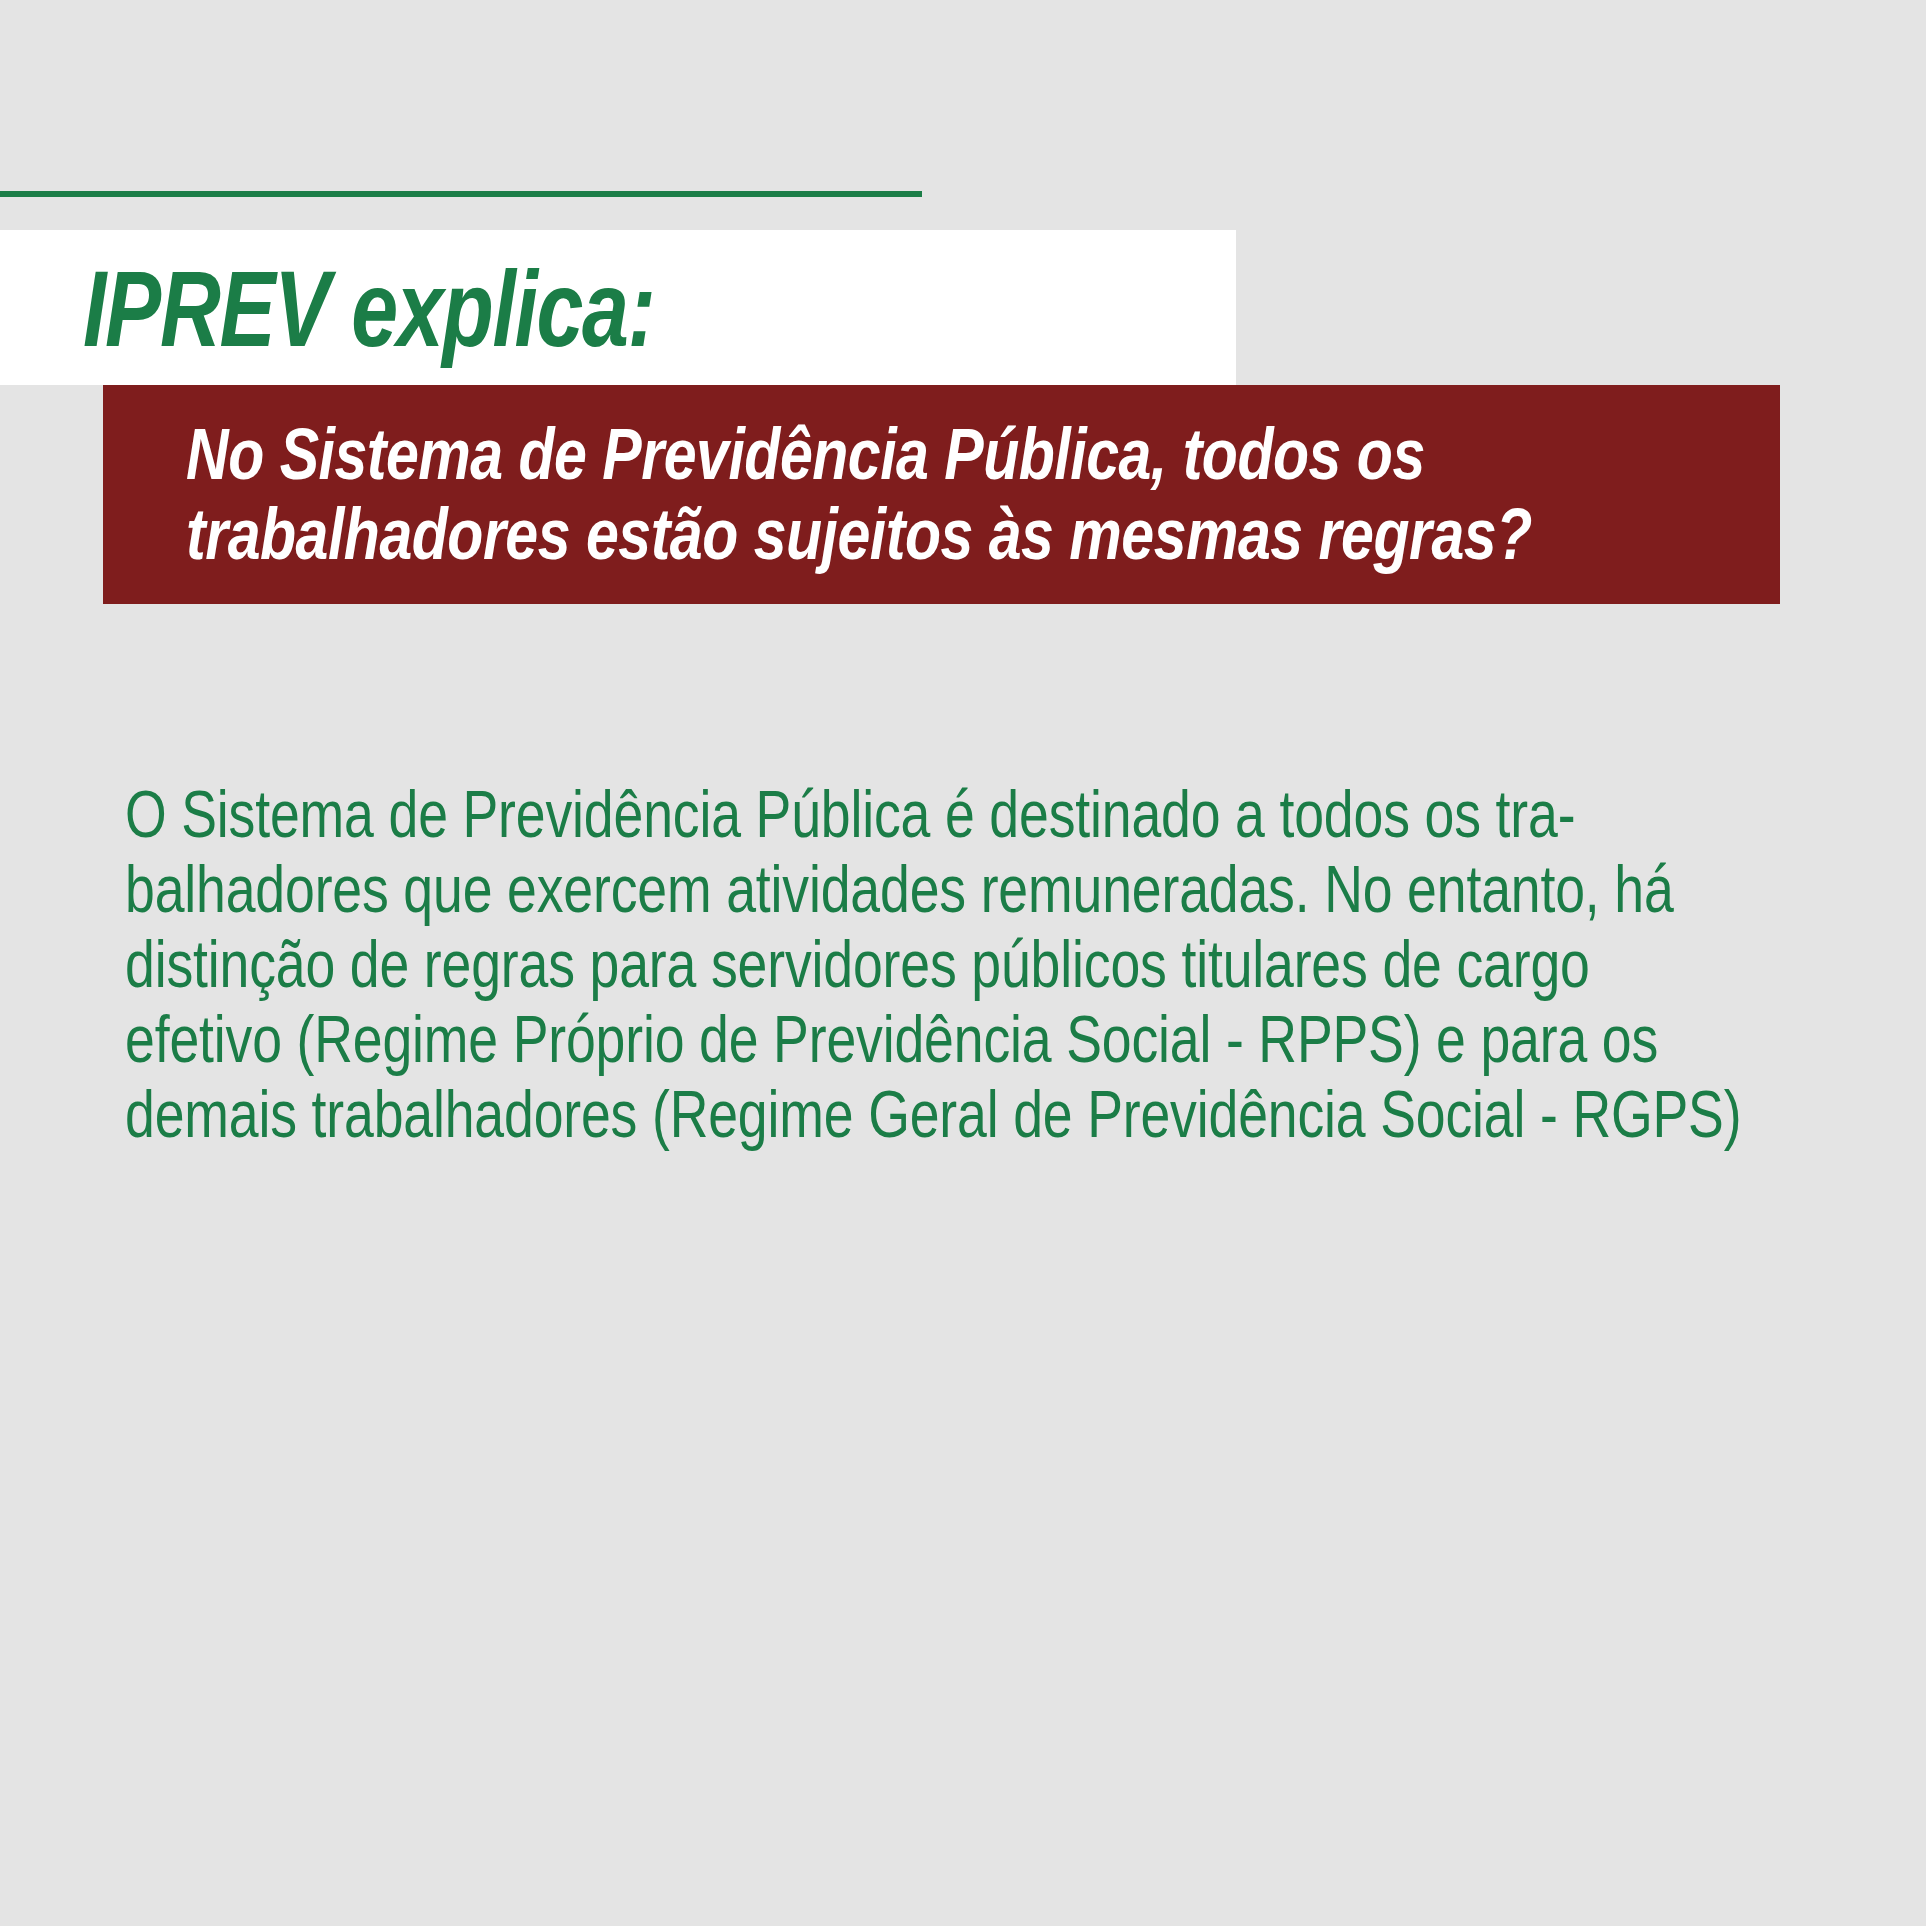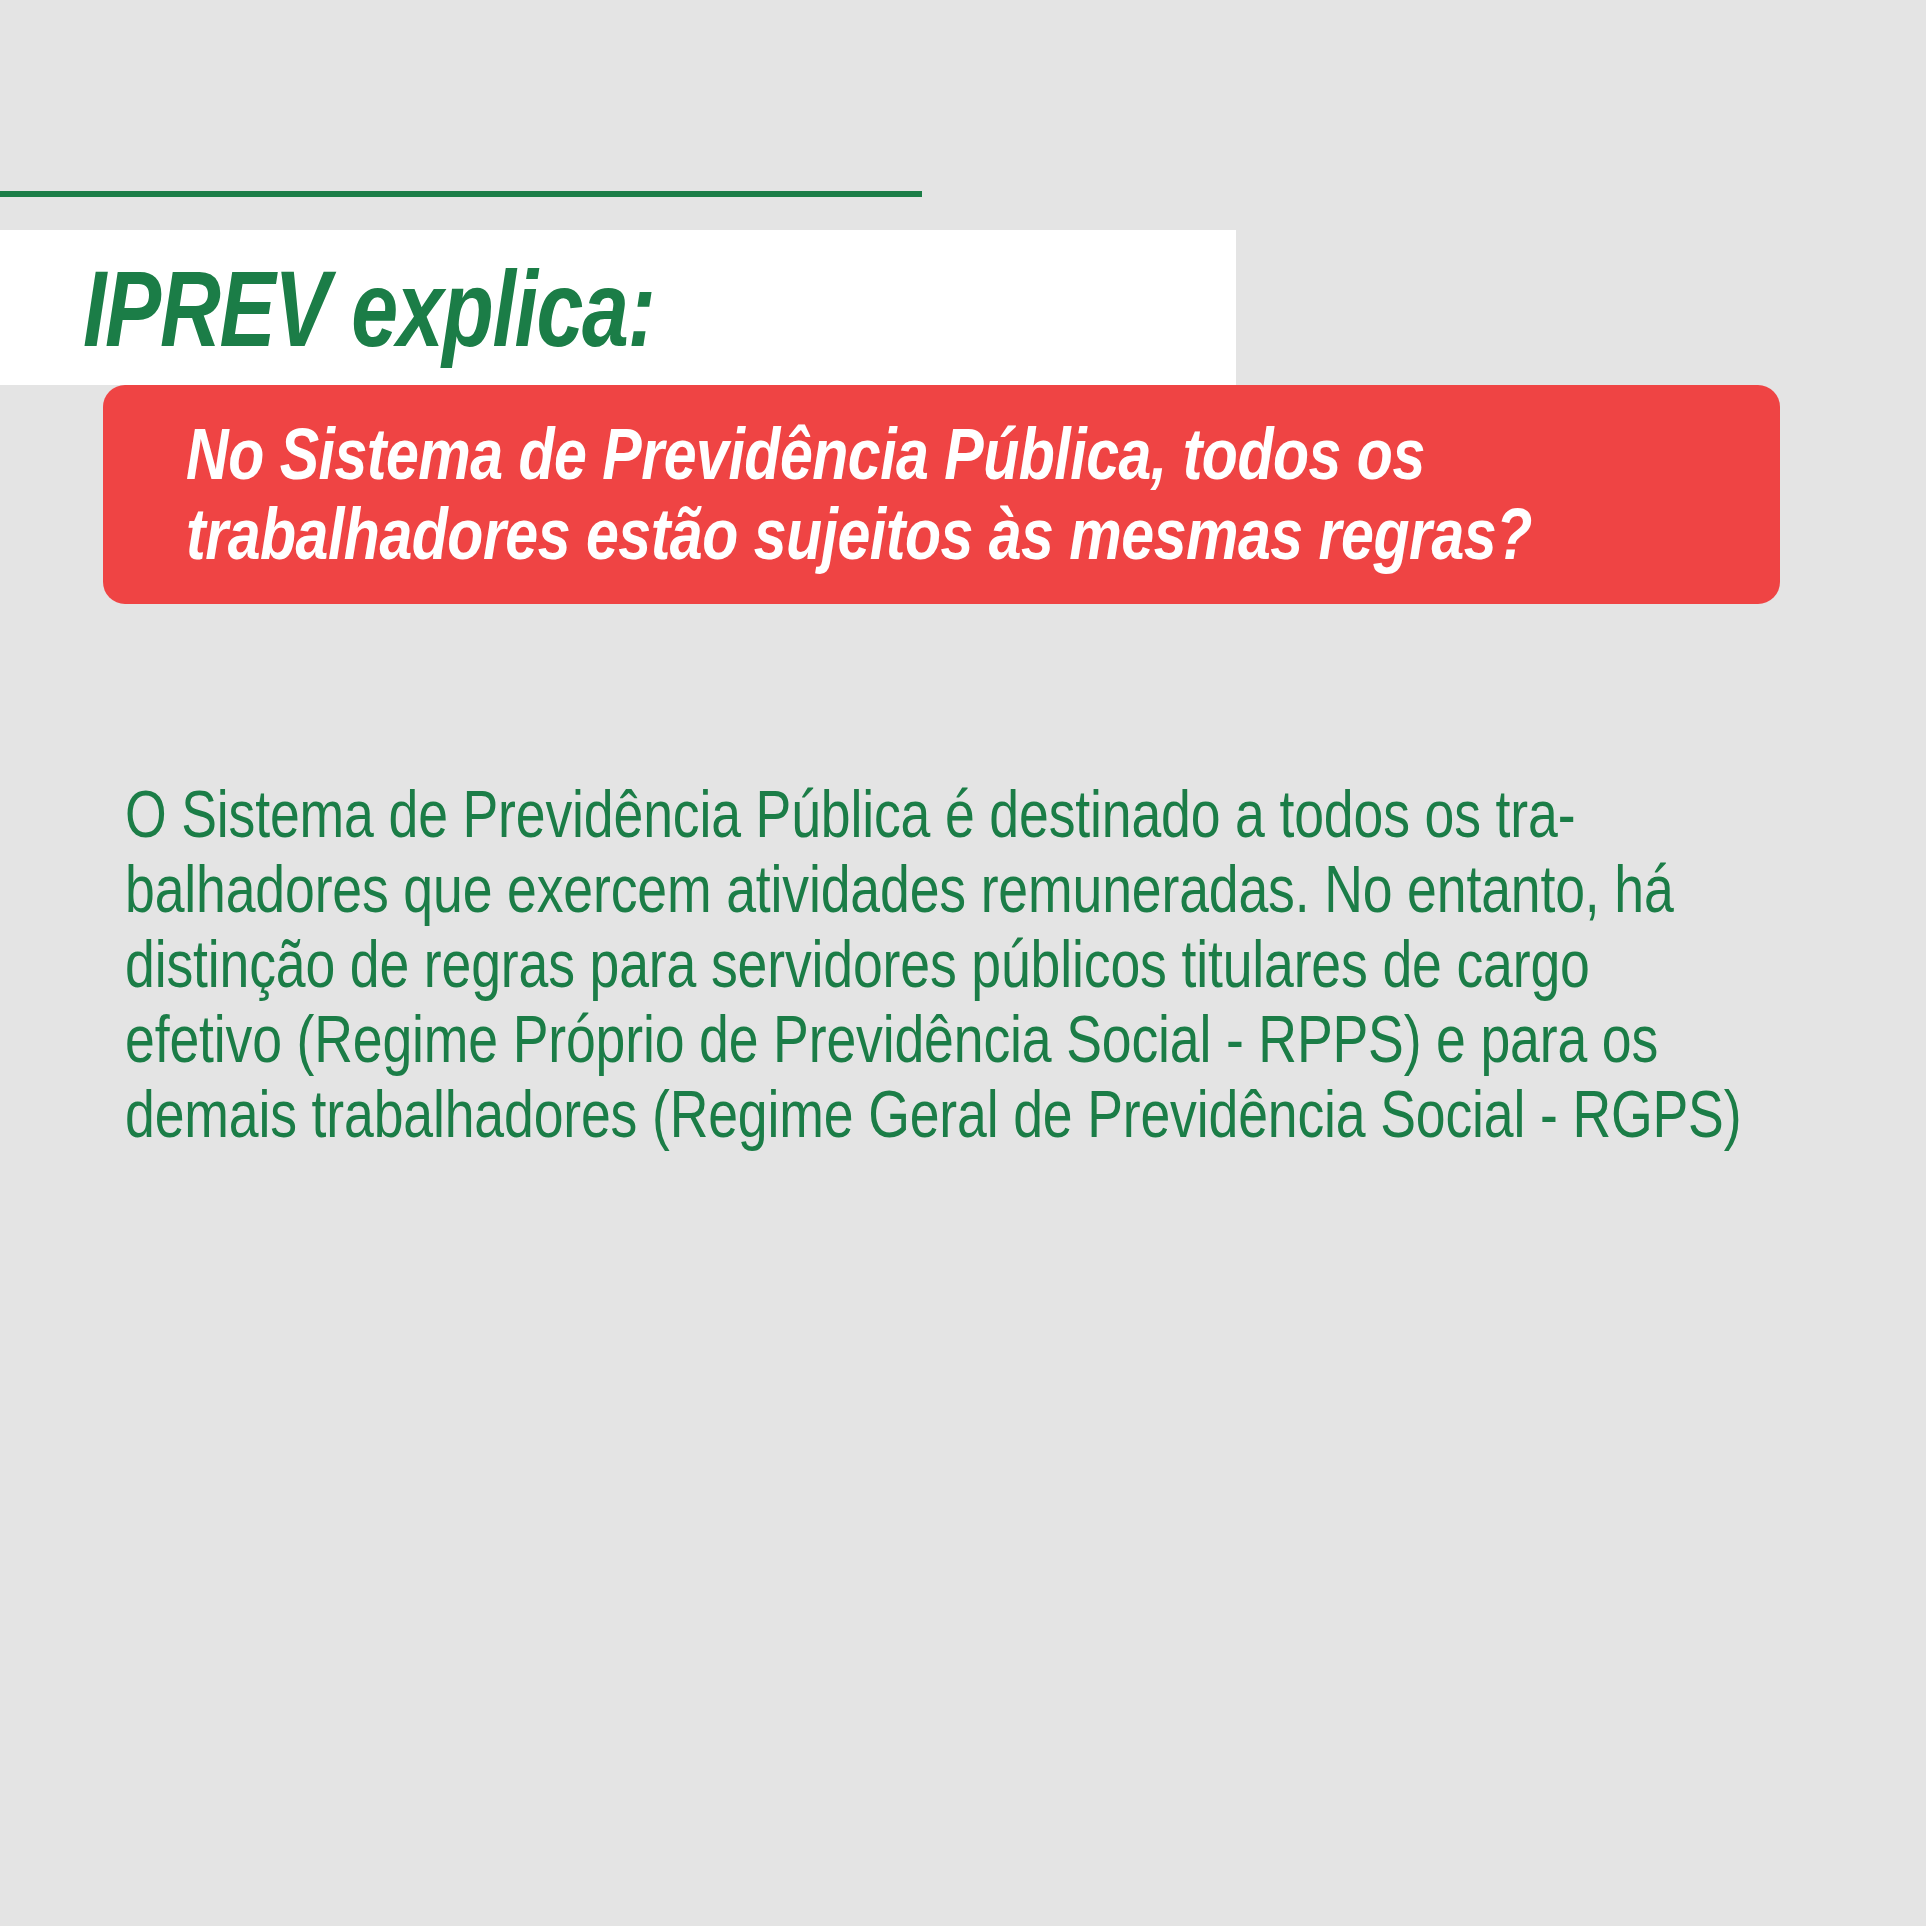--- a/index.html
+++ b/index.html
@@ -57,22 +57,21 @@
     white-space: nowrap;
   }
 
   
   .question-banner {
     position: absolute;
     left: 103px;
     top: 385px;
     width: 1677px;
     height: 219px;
-    background: #ef4444;
-    border-radius: 22px;
+    background: #7f1d1d;
   }
   .question-text {
     position: absolute;
     left: 83px;
     top: 29px;
     width: 1584px;
     font-family: "Liberation Sans Narrow", "Liberation Sans", sans-serif;
     font-weight: 700;
     font-style: italic;
     font-size: 72px;

